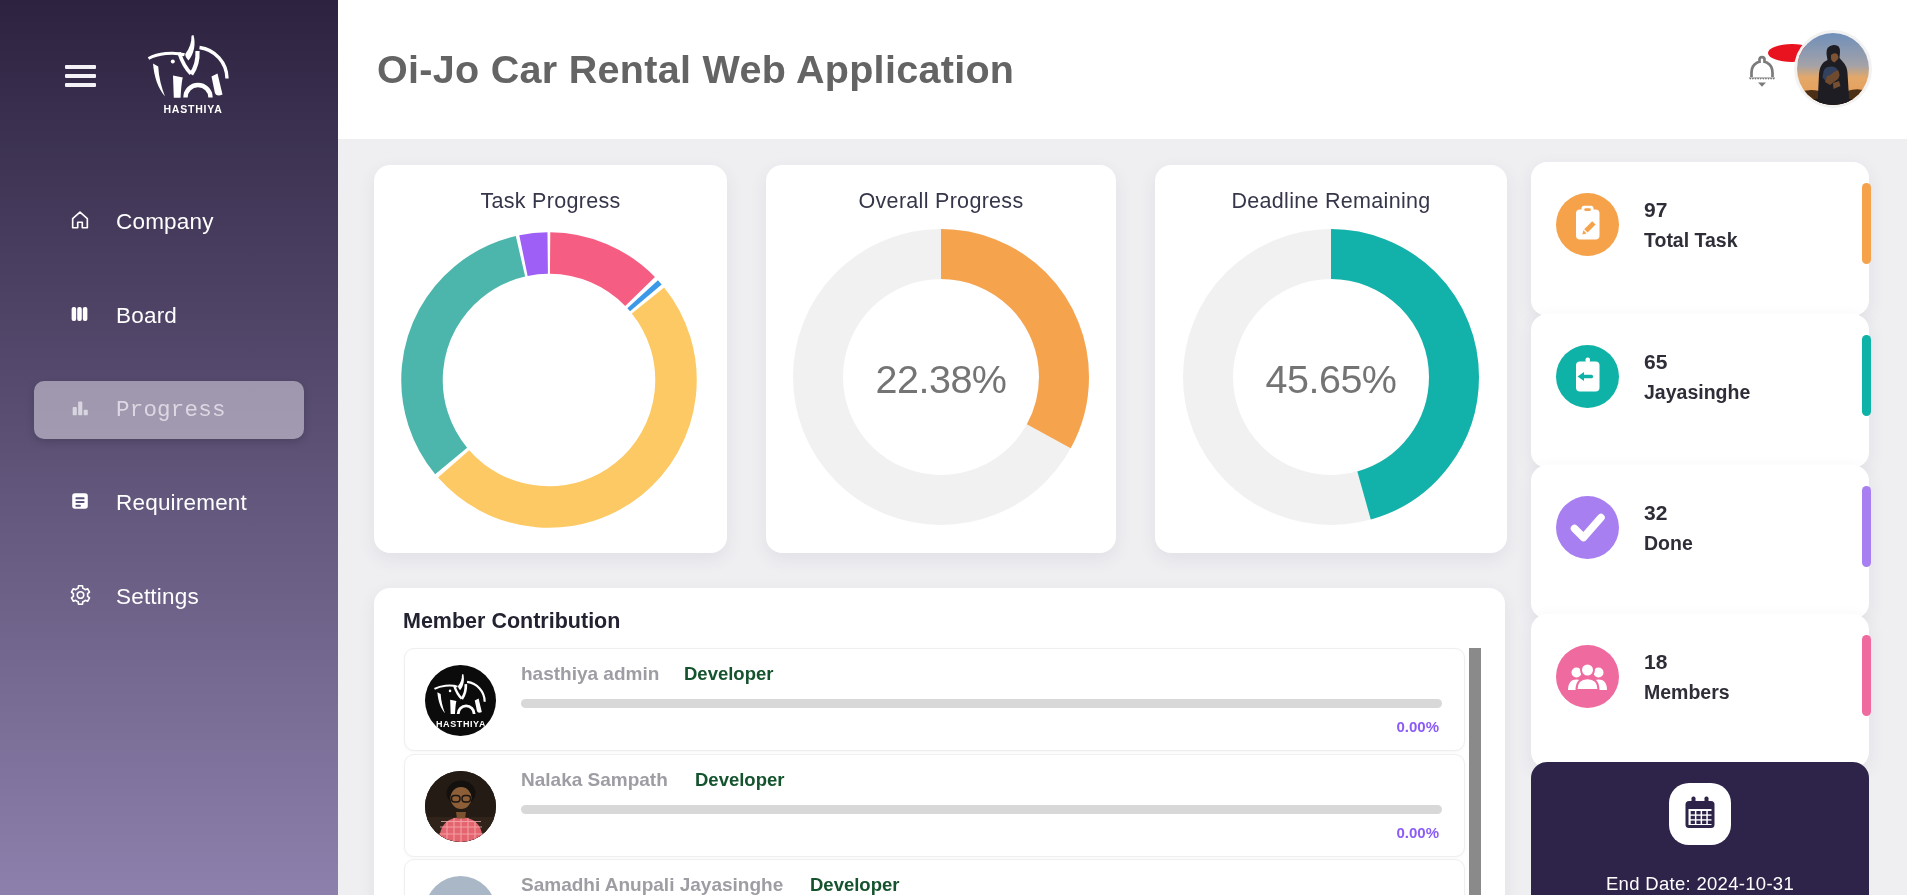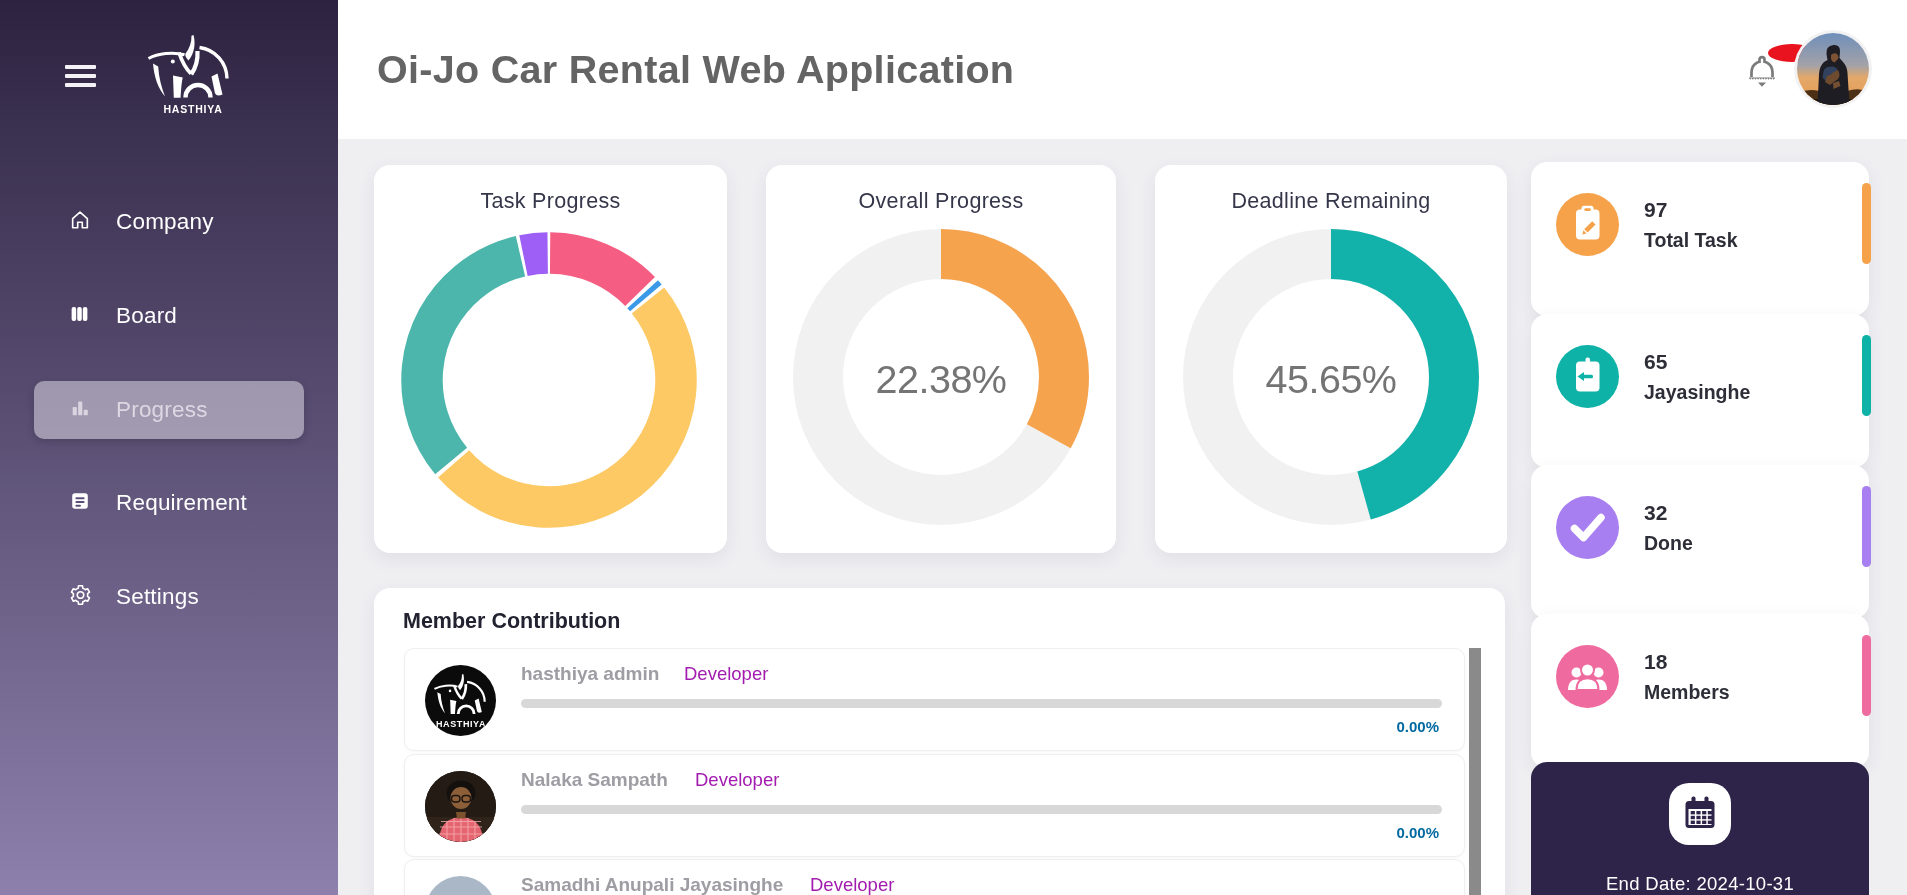--- a/index.html
+++ b/index.html
@@ -16,21 +16,21 @@
 .menu-item { position:absolute; left:0; width:330px; height:58px; color:#fff; }
 .menu-item .mi-ic { position:absolute; left:69px; top:50%; transform:translateY(-50%); }
 .menu-item .mi-tx { position:absolute; left:116px; top:50%; transform:translateY(-50%); font-size:22.5px; letter-spacing:0.2px; }
 #mi-active {
   left:34px; width:270px; border-radius:10px;
   background:rgba(244,241,248,0.46);
   box-shadow:0 3px 8px rgba(0,0,0,0.18);
   color:#dcd8e3;
 }
 #mi-active .mi-ic { left:35px; }
-#mi-active .mi-tx { left:82px; }
+#mi-active .mi-tx { left:82px;font-family:Liberation Mono, monospace; }
 
 
 #header { left:338px; top:0; width:1569px; height:139px; background:#fff; }
 #title { position:absolute; left:39px; top:47px; font-size:39.5px; font-weight:bold; color:#646464; letter-spacing:0.3px; }
 #badge { position:absolute; left:1430px; top:44px; width:18px; height:18px; background:#e8131f; border-radius:50%; color:#fff; font-size:11px; font-weight:bold; text-align:right; line-height:18px;padding-left:48px; }
 #avatar { position:absolute; left:1459px; top:33px; width:72px; height:72px; border-radius:50%; overflow:hidden; box-shadow:0 0 0 3px #f2f2f2; }
 
 
 .card { position:absolute; background:#fff; border-radius:16px; box-shadow:0 6px 18px rgba(60,60,90,0.08); }
 .chart-title { text-align:center; padding-top:23.5px; font-size:21.5px; color:#35364a; letter-spacing:0.3px; }
@@ -42,23 +42,23 @@
 .stat .num { position:absolute; left:113px; top:36px; font-size:21px; font-weight:bold; color:#2e2e38; }
 .stat .lbl { position:absolute; left:113px; top:67px; font-size:19.5px; color:#2e2e38;font-weight:bold; }
 .stat .bar { position:absolute; right:-2px; top:21px; width:9px; height:81px; border-radius:4.5px; }
 
 
 #member-card { left:374px; top:588px; width:1131px; height:345px; }
 #mc-title { position:absolute; left:29px; top:20.5px; font-size:21.5px; font-weight:bold; color:#222230; }
 .mrow { position:absolute; left:30px; width:1061px; height:103px; background:#fff; border:1px solid #efefef; border-radius:10px; box-shadow:0 1px 3px rgba(0,0,0,0.04); }
 .mrow .mav { position:absolute; left:20px; top:16px; width:71px; height:71px; border-radius:50%; overflow:hidden; }
 .mrow .mname { position:absolute; left:116px; top:14px; font-size:19px; font-weight:bold; color:#9d9da3; }
-.mrow .mdev { position:absolute; top:14px; font-size:18.5px; font-weight:normal; color:#a21caf; }
+.mrow .mdev { position:absolute; top:14px; font-size:18.5px; font-weight:bold; color:#14532d; }
 .mrow .mbar { position:absolute; left:116px; top:50px; right:22px; height:9px; border-radius:5px; background:#d8d8d8; }
-.mrow .mpct { position:absolute; right:25px; top:69px; font-size:15px; font-weight:bold; color:#0369a1; }
+.mrow .mpct { position:absolute; right:25px; top:69px; font-size:15px; font-weight:bold; color:#8b5cf6; }
 #mc-scroll { position:absolute; left:1095px; top:60px; width:12px; height:300px; background:#8a8a8a; }
 
 
 #end-card { left:1531px; top:762px; width:338px; height:160px; background:#2e2349; border-radius:16px; }
 #end-ic { position:absolute; left:138px; top:21px; width:62px; height:62px; background:#fff; border-radius:20px; }
 #end-tx { position:absolute; width:100%; top:111px; text-align:center; color:#fff; font-size:18.5px; letter-spacing:0.3px; }
 </style>
 </head>
 <body>
 

